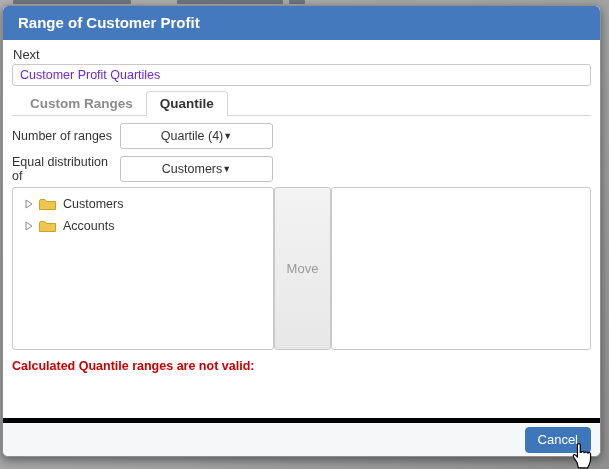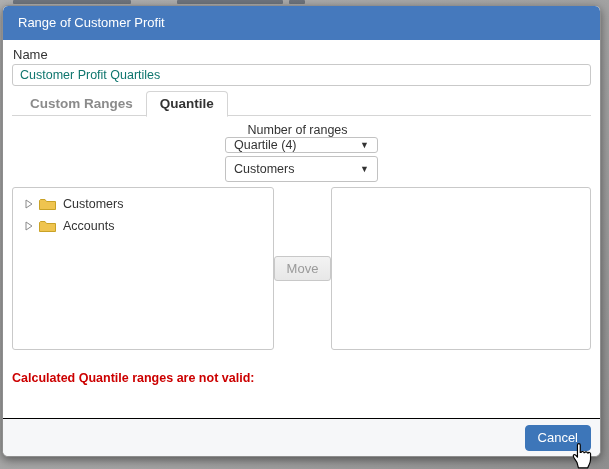--- a/index.html
+++ b/index.html
@@ -18,80 +18,80 @@
   .bg-frag.f3 { left:289px; width:16px;  }
 
   .modal {
     position:absolute; left:2px; top:5px; width:599px; height:452px;
     background:#fff; border:1px solid #8e8e8e; border-radius:6px;
     box-shadow:0 3px 10px rgba(0,0,0,.45);
     overflow:hidden;
   }
   .modal-header {
     height:34px; line-height:34px; padding:0 15px;
-    background:#4579bd; color:#fff; font-size:13px; font-weight:400;
+    background:#4579bd; color:#fff; font-size:15px; font-weight:700;
     border-radius:5px 5px 0 0;
   }
   .modal-body { padding:5px 9px 0 9px; }
 
   .field-label { font-size:13px; color:#333; padding:2px 0 4px 1px; height:19px; }
   .name-input {
     width:100%; height:22px; border:1px solid #c9c9c9; border-radius:3px;
-    padding:8px 7px; font-size:12.5px; color:#0f766e;
+    padding:8px 7px; font-size:12.5px; color:#6d28d9;
     font-family:"Liberation Sans", sans-serif; outline:none; background:#fff;
   }
 
   .tabs { margin-top:4px; border-bottom:1px solid #d5d5d5; padding-left:5px; height:26px; }
   .tab {
     display:inline-block; padding:4px 13px 5px; font-size:13.5px; font-weight:bold;
     cursor:default; position:relative; top:1px;
   }
   .tab.inactive { color:#8b8b8b; }
   .tab.active {
     color:#333; background:#fff;
     border:1px solid #d5d5d5; border-bottom:1px solid #fff;
     border-radius:4px 4px 0 0;
   }
 
-  .form-row { display:flex; align-items:center; margin-top:7px; height:26px;flex-direction:column; }
+  .form-row { display:flex; align-items:center; margin-top:7px; height:26px; }
   .form-row .row-label { width:108px; font-size:12.5px; color:#333; flex:none; }
   .selectbox {
     width:153px; height:26px; border:1px solid #c2c2c2; border-radius:3px;
-    background:#fff; display:flex; align-items:center; justify-content:space-between;
+    background:#fff; display:flex; align-items:center; justify-content:center;
     padding:0 8px; font-size:12.5px; color:#333; cursor:default;
   }
   .selectbox .arrow { font-size:9px; color:#333; line-height:1; }
 
   .filter-label { margin-top:9px; font-size:13px; height:16px; }
 
   .lists { display:flex; margin-top:5px; }
   .listbox {
     height:163px; border:1px solid #c9c9c9; border-radius:3px; background:#fff;
     padding:5px 0; overflow:hidden;
   }
   .listbox.left { width:262px; }
   .listbox.right { width:260px; }
-  .mid-col { flex:1; display:flex; align-items:center; justify-content:center; }
+  .mid-col { flex:1; display:flex; justify-content:center; }
 
   .tree-item { display:flex; align-items:center; height:22px; padding-left:12px; cursor:default; }
   .tree-item .expander { width:8px; height:10px; margin-right:6px; flex:none; }
   .tree-item .folder { width:17px; height:13px; margin-right:7px; flex:none; }
   .tree-item .tree-label { font-size:12.5px; color:#333; }
 
   .move-btn {
     background:linear-gradient(#f3f3f3,#e7e7e7); border:1px solid #c8c8c8;
     border-radius:3px; color:#9a9a9a; font-size:13px; padding:4px 12px;
     font-family:"Liberation Sans", sans-serif;
   }
 
-  .errors { margin-top:20px; color:#cc0000; font-size:12.5px; font-weight:bold; line-height:17px; }
+  .errors { margin-top:8px; color:#cc0000; font-size:12.5px; font-weight:bold; line-height:17px; }
 
   .modal-footer {
     position:absolute; left:0; right:0; bottom:0; height:38px;
-    background:#f6f7f9; border-top:1px solid #000000;
+    background:#f6f7f9; border-top:5px solid #000000;
     display:flex; align-items:center; justify-content:flex-end;
     padding:0 9px; gap:6px; border-radius:0 0 5px 5px;
   }
   .btn {
     background:#3d76b9; border:1px solid #3d76b9; color:#fff;
     font-size:13px; padding:4px 12px 5px; border-radius:4px;
     font-family:"Liberation Sans", sans-serif; cursor:pointer;
   }
   .btn.next {
     border:1px solid #24507f;
@@ -109,36 +109,37 @@
   <div class="bg-frag f3"></div>
 </div>
 
 <div class="modal">
   <div class="modal-header">
     <span>Range of Customer Profit</span>
   </div>
 
   <div class="modal-body">
 
-    <div class="field-label">Name</div>
+    <div class="field-label">Next</div>
     <input class="name-input" type="text" value="Customer Profit Quartiles" style="">
 
     <div class="tabs">
       <span class="tab inactive">Custom Ranges</span><span class="tab active">Quantile</span>
     </div>
 
     <div class="form-row">
       <span class="row-label">Number of ranges</span>
       <div class="selectbox">
         <span>Quartile (4)</span>
         <span class="arrow">▼</span>
       </div>
     </div>
 
     <div class="form-row">
+      <span class="row-label">Equal distribution of</span>
       <div class="selectbox">
         <span>Customers</span>
         <span class="arrow">▼</span>
       </div>
     </div>
 
 
     <div class="lists">
 
       <div class="listbox left">

